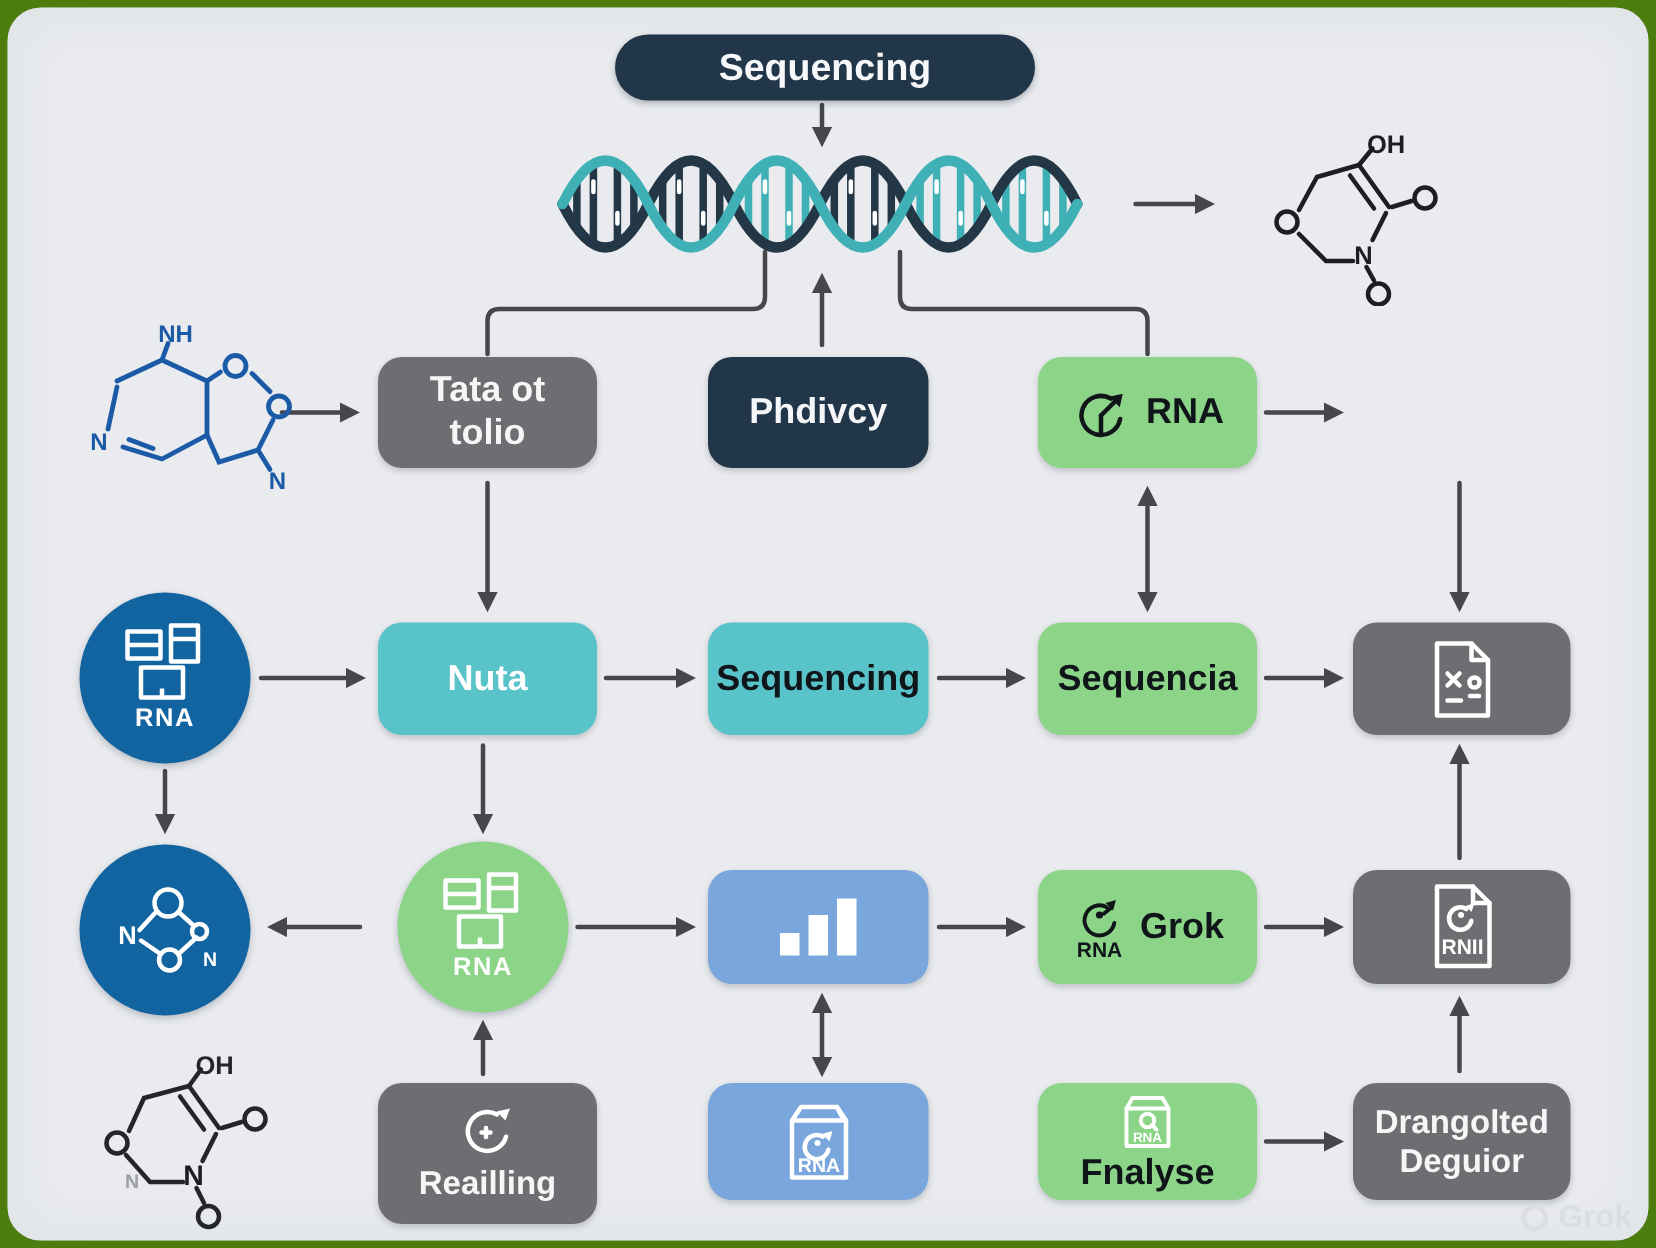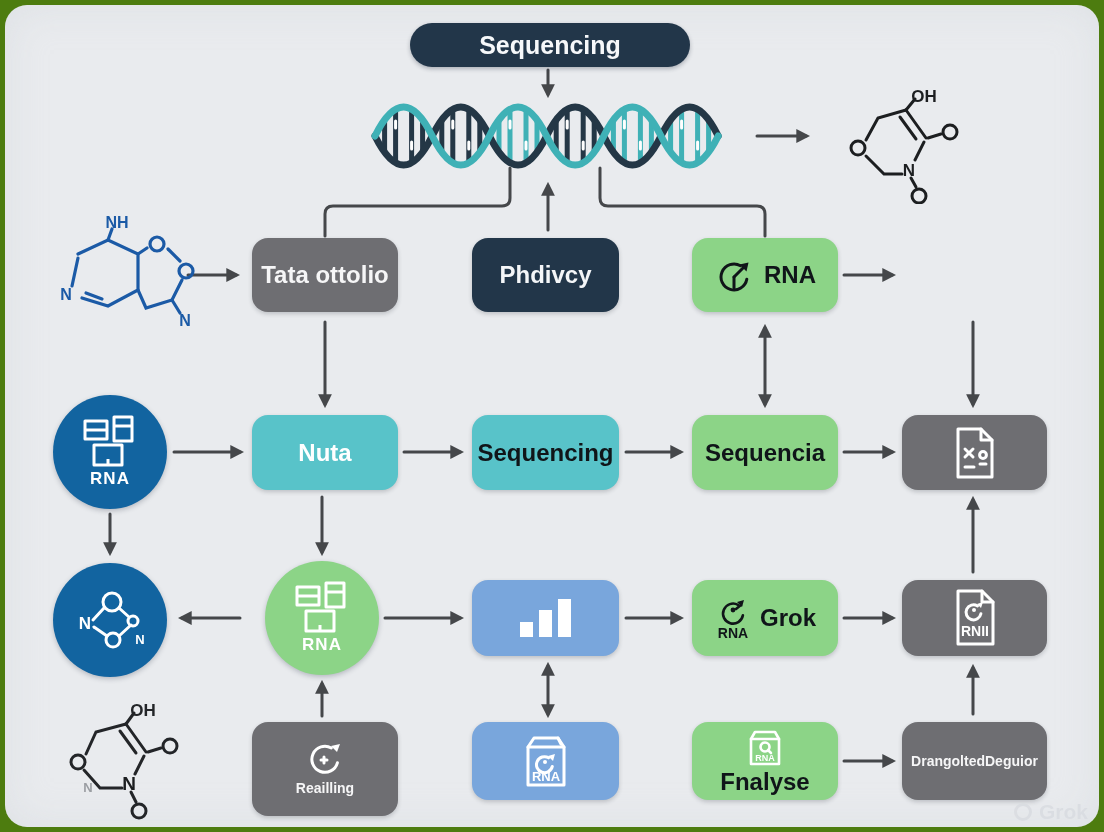--- a/index.html
+++ b/index.html
@@ -14,22 +14,22 @@
          font-weight:bold; text-align:center; box-shadow:0 2px 4px rgba(40,45,55,.22); z-index:3; }
   .navy  { background:#223649; color:#f4f6f8; }
   .gray  { background:#6e6e72; color:#f6f6f7; }
   .green { background:#8cd487; color:#101519; }
   .teal  { background:#58c3c9; }
   .blue  { background:#79a6dc; }
   .white-text { color:#ffffff; }
   .dark-text  { color:#101519; }
 
   .lbl24 { font-size:24px; }
-  .lbl22 { font-size:14px; line-height:1.25; }
-  .two-line { display:flex; flex-direction:row; line-height:1.2;align-items:center; }
+  .lbl22 { font-size:22px; line-height:1.25; }
+  .two-line { display:flex; flex-direction:column; line-height:1.2;align-items:center; }
 
   .circle { position:absolute; width:114px; height:114px; border-radius:50%;
             display:flex; flex-direction:column; align-items:center; justify-content:center;
             box-shadow:0 2px 5px rgba(30,40,60,.25); z-index:3; }
   .circle-blue  { background:#1264a0; }
   .circle-green { background:#8cd487; }
   .circle-cap { color:#ffffff; font-size:17px; font-weight:bold; letter-spacing:1px; margin-top:2px; }
 
   .title-pill { position:absolute; left:410px; top:23px; width:280px; height:44px;
                 background:#223649; border-radius:22px; display:flex; align-items:center; justify-content:center;

